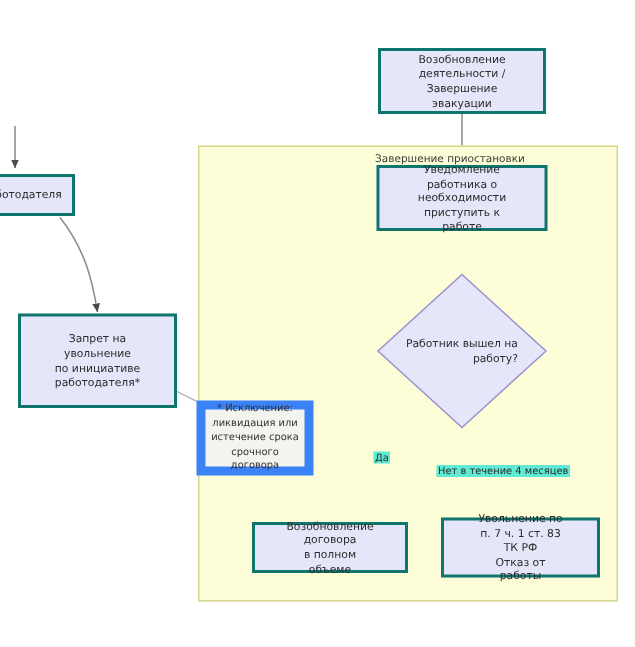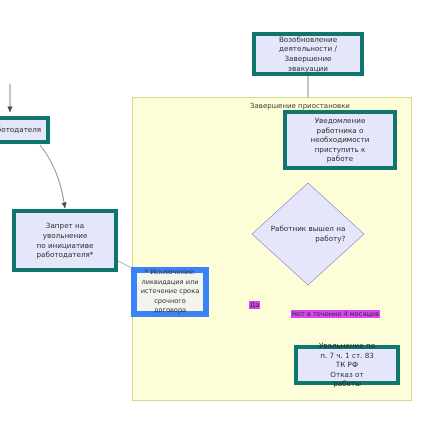--- a/index.html
+++ b/index.html
@@ -33,21 +33,21 @@
     box-sizing: border-box;
     display: flex;
     align-items: center;
     justify-content: center;
     text-align: center;
     line-height: 1.33;
     white-space: pre-line;
   }
   .proc {
     background: #e6e6fa;
-    border: 4px solid #0f766e;
+    border: 2px solid #0f766e;
     font-size: 7.2px;
     padding: 3px 20px;
     color: #2b2b2b;
   }
   .group-box {
     position: absolute;
     background: #fdfdd8;
     border: 1px solid #d6d68f;
     box-sizing: border-box;
   }
@@ -96,21 +96,21 @@
     text-align: center;
     white-space: pre-line;
     display: flex;
     align-items: center;
     justify-content: center;
     color: #2f2f2f;
     padding: 2px 3px;
   }
   .edge-label {
     position: absolute;
-    background: #d946ef;
+    background: #5eead4;
     font-size: 6.6px;
     color: #2b2b2b;
     padding: 0 1px;
     white-space: nowrap;
   }
 </style>
 </head>
 <body>
 
 <div id="canvas">
@@ -151,41 +151,45 @@
   <div class="node proc" style="left:-42px; top:116px; width:92px; height:28px;">
     <span style="margin-left:30px;">ботодателя</span>
   </div>
 
   <div class="node proc" style="left:12px; top:209px; width:106px; height:63px;">
     <span>Запрет на увольнение
 по инициативе
 работодателя*</span>
   </div>
 
-  <div class="node proc" style="left:251px; top:110px; width:114px; height:60px;margin-left:32px;">
+  <div class="node proc" style="left:251px; top:110px; width:114px; height:44px;">
     <span>Уведомление работника о
 необходимости
 приступить к работе</span>
   </div>
 
   <div class="diamond-wrap" style="left:251px; top:182px; width:114px; height:104px;">
     <svg class="diamond-shape" viewBox="0 0 114 104" preserveAspectRatio="none" xmlns="http://www.w3.org/2000/svg">
       <polygon points="57,1 113,52 57,103 1,52" fill="#e6e6fa" stroke="#9a92cf" stroke-width="1"></polygon>
     </svg>
     <div class="diamond-label">Работник вышел на
 работу?</div>
   </div>
 
   <div class="note" style="left:131px; top:267px; width:78px; height:50px;">
     <span>* Исключение:
 ликвидация или
 истечение срока
 срочного договора</span>
   </div>
 
+  <div class="node proc" style="left:168px; top:348px; width:104px; height:34px;">
+    <span>Возобновление договора
+в полном объеме</span>
+  </div>
 
   <div class="node proc" style="left:294px; top:345px; width:106px; height:40px;">
     <span>Увольнение по
 п. 7 ч. 1 ст. 83 ТК РФ
 Отказ от работы</span>
   </div>
 
   <div class="edge-label" style="left:249px; top:301px;">Да</div>
 
   <div class="edge-label" style="left:291px; top:310px;">Нет в течение 4 месяцев</div>

